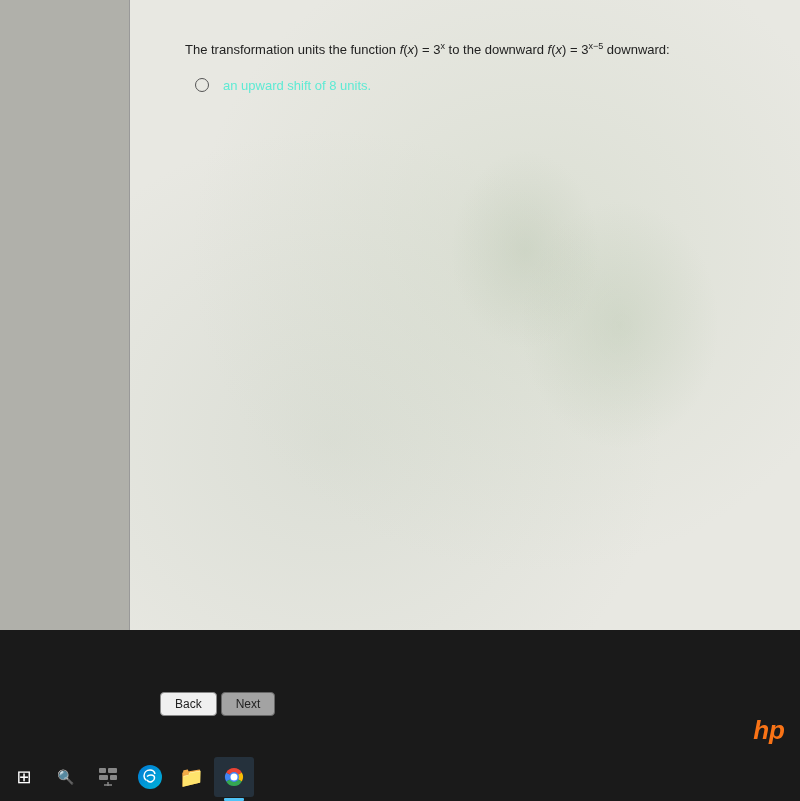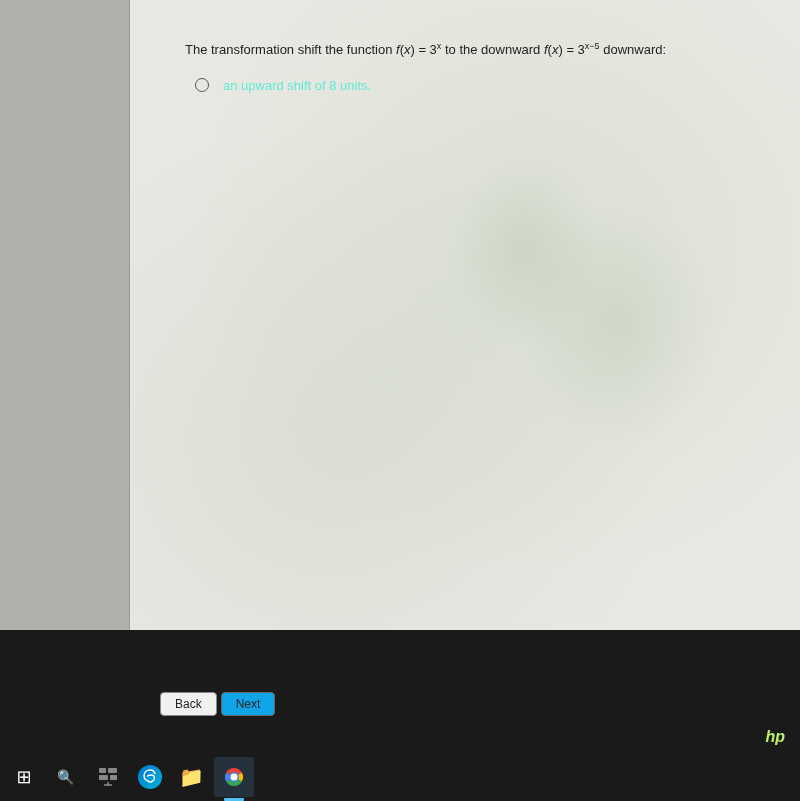--- a/index.html
+++ b/index.html
@@ -99,21 +99,21 @@
       padding: 4px 14px;
       font-size: 12px;
       background: #f0f0f0;
       border: 1px solid #888;
       color: #222;
       cursor: pointer;
       border-radius: 4px;
     }
 
     .btn-next {
-      background: #0ea5e9;
+      background: #a3a3a3;
       border: 1px solid #666;
       text-align: center;
     }
 
     
     .taskbar {
       position: absolute;
       bottom: 0;
       left: 0;
       width: 800px;
@@ -174,22 +174,22 @@
       width: 20px;
       height: 3px;
       background: #4fc3f7;
       border-radius: 1px;
     }
 
     .hp-logo {
       position: absolute;
       bottom: 55px;
       right: 15px;
-      color: #bef264;
-      font-size: 16px;
+      color: #f97316;
+      font-size: 26px;
       font-style: italic;
       font-weight: bold;
     }
 
     
     .bg-shape-1 {
       position: absolute;
       top: 200px;
       right: 80px;
       width: 200px;
@@ -215,21 +215,21 @@
 
 <div class="left-sidebar"></div>
 
 <div class="main-area">
   <div class="bg-shape-1"></div>
   <div class="bg-shape-2"></div>
 </div>
 
 <div class="content-panel">
   <div class="question-text">
-    <span>The transformation shift the function </span><span><i>f</i>(<i>x</i>) = 3<sup>x</sup></span><span> to the downward </span><span><i>f</i>(<i>x</i>) = 3<sup>x−5</sup></span><span> downward:</span>
+    <span>The transformation units the function </span><span><i>f</i>(<i>x</i>) = 3<sup>x</sup></span><span> to the downward </span><span><i>f</i>(<i>x</i>) = 3<sup>x−5</sup></span><span> downward:</span>
   </div>
 
   <ul class="options-list">
     <li class="option-item">
       <span class="radio-circle"></span>
       <span class="option-label">an upward shift of 8 units.</span>
     </li>
   </ul>
 </div>
 

